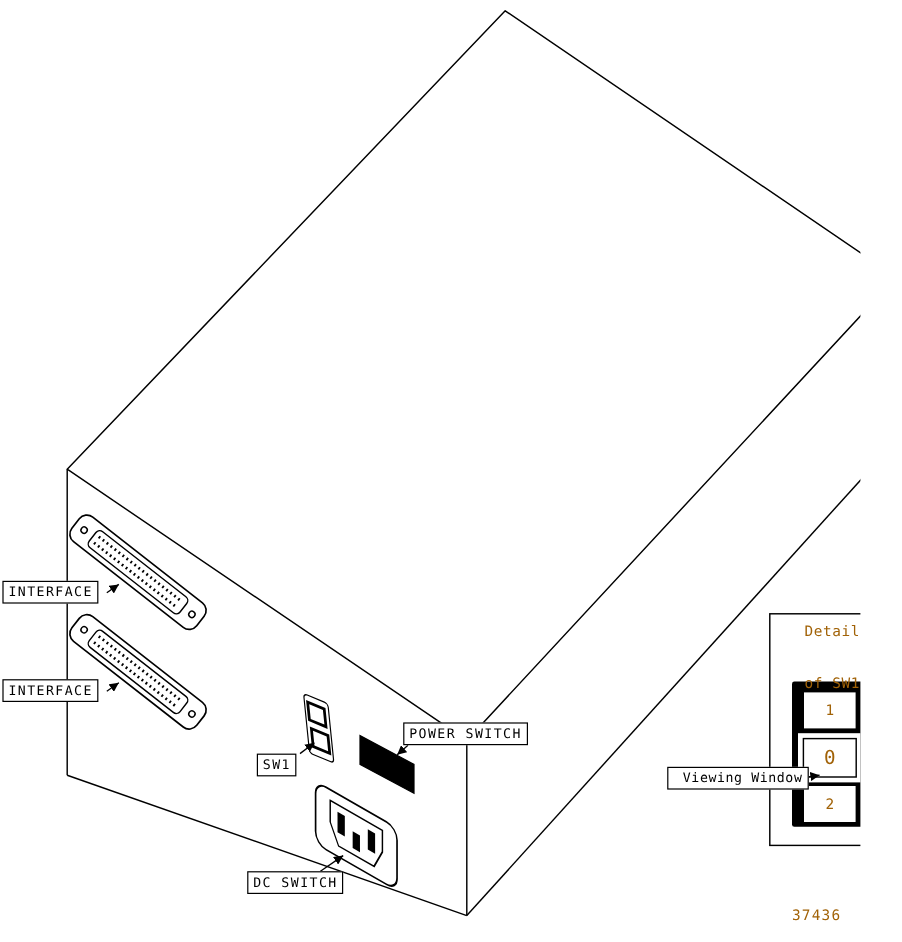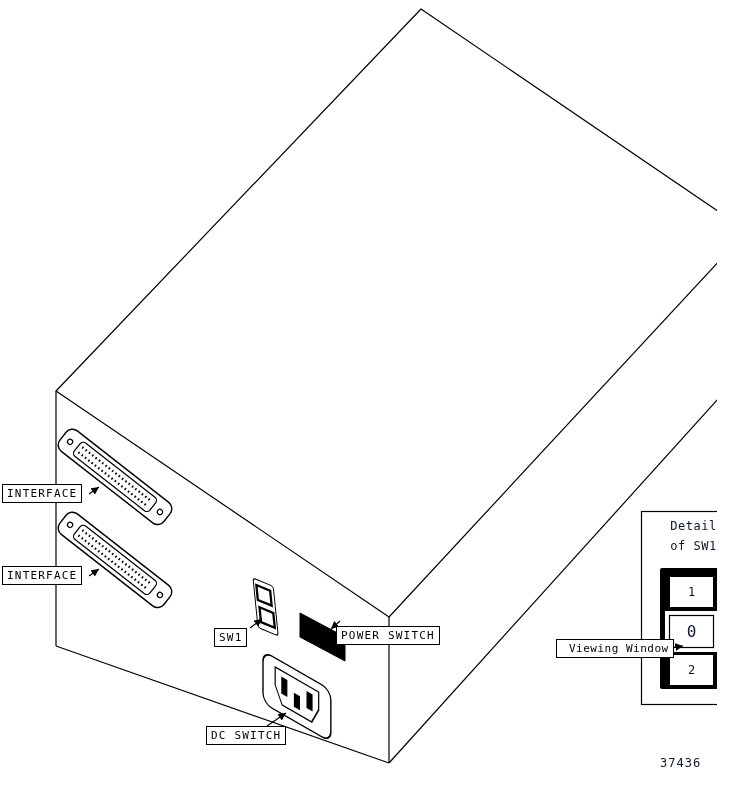--- a/index.html
+++ b/index.html
@@ -18,21 +18,21 @@
     background:#fff;
     padding:2px 4px 1px 4px;
     font:11px/1.25 "DejaVu Sans Mono","Liberation Mono",monospace;
     letter-spacing:1.2px;
     white-space:nowrap;
   }
   .callout.tight{letter-spacing:0.5px;padding-left:12px;}
   .txt{
     position:absolute;
     font-family:"DejaVu Sans Mono","Liberation Mono",monospace;
-    color:#0f172a;
+    color:#a16207;
   }
   .inset-title{width:105px;text-align:center;font-size:12px;letter-spacing:0.5px;}
   .digit{text-align:center;}
 </style>
 </head>
 <body>
 
 <div class="stage">
 
   <svg width="752" height="785" viewBox="0 0 752 785">
@@ -96,29 +96,29 @@
       <line x1="662" y1="649" x2="683" y2="646" marker-end="url(#arrow)"></line>
     </g>
   </svg>
 
   <div class="callout" style="left:2px;top:484px;">INTERFACE</div>
 
   <div class="callout" style="left:2px;top:566px;">INTERFACE</div>
 
   <div class="callout" style="left:214px;top:628px;">SW1</div>
 
-  <div class="callout" style="left:336px;top:602px;margin-top:24px;">POWER SWITCH</div>
+  <div class="callout" style="left:336px;top:602px;">POWER SWITCH</div>
 
   <div class="callout" style="left:206px;top:726px;">DC SWITCH</div>
 
   <div class="callout tight" style="left:556px;top:639px;">Viewing Window</div>
 
   <div class="txt inset-title" style="left:641px;top:519px;">Detail</div>
 
-  <div class="txt inset-title" style="left:641px;top:539px;">of SW1</div>
+  <div class="txt inset-title" style="left:641px;top:562px;">of SW1</div>
 
   <div class="txt digit" style="left:670px;top:577px;width:43px;line-height:30px;font-size:12px;">1</div>
 
   <div class="txt digit" style="left:665px;top:611px;width:53px;line-height:41px;font-size:16px;">0</div>
 
   <div class="txt digit" style="left:670px;top:655px;width:43px;line-height:30px;font-size:12px;">2</div>
 
   <div class="txt" style="left:660px;top:756px;font-size:12px;letter-spacing:1px;">37436</div>
 
 </div>

